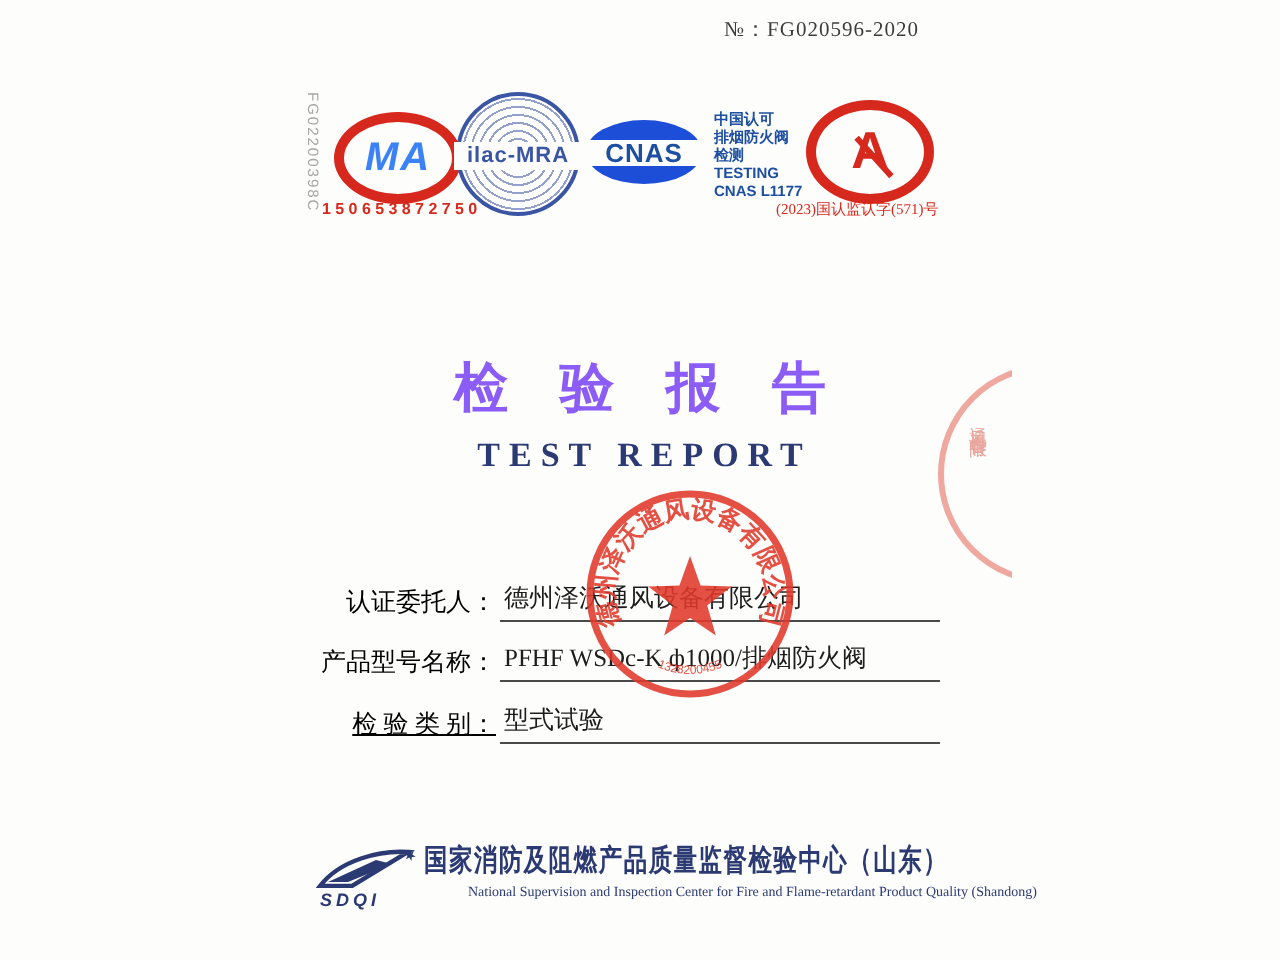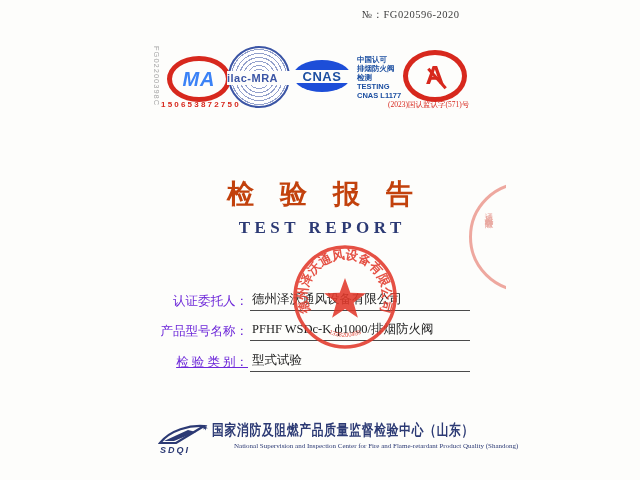--- a/index.html
+++ b/index.html
@@ -26,21 +26,21 @@
   .cma-text{font-family:"Liberation Sans",sans-serif;font-style:italic;font-weight:bold;
             font-size:20px;color:#3b82f6;letter-spacing:1px;line-height:1;}
   .cma-num{left:161px;top:100px;font-family:"Liberation Sans",sans-serif;font-weight:bold;
            font-size:8px;color:#d7281d;letter-spacing:2.2px;}
 
   
   .ilac{left:228px;top:46px;width:62px;height:62px;border-radius:50%;
         border:2px solid #3b55a5;box-sizing:border-box;
         background:repeating-radial-gradient(circle at 50% 50%, #ffffff 0 3px, rgba(59,85,165,.55) 3px 4px);}
   .ilac-band{position:absolute;left:-3px;right:-3px;top:23px;height:14px;background:#fdfdfb;
-             display:flex;align-items:center;}
+             display:flex;align-items:center;justify-content:center;}
   .ilac-text{font-family:"Liberation Sans",sans-serif;font-weight:bold;font-size:11px;
              color:#3b55a5;letter-spacing:.5px;}
 
   
   .cnas{left:293px;top:60px;width:58px;height:32px;background:#1d4ed8;border-radius:50%;}
   .cnas-band{position:absolute;left:-3px;right:-3px;top:10px;height:13px;background:#fdfdfb;
              display:flex;align-items:center;justify-content:center;}
   .cnas-text{font-family:"Liberation Sans",sans-serif;font-weight:bold;font-size:13px;
              color:#1c4fa1;letter-spacing:.5px;line-height:1;}
   .cnas-lines{left:357px;top:55px;color:#1c4fa1;font-family:"Liberation Sans",sans-serif;
@@ -50,33 +50,33 @@
   .cal{left:403px;top:50px;width:54px;height:42px;border:5px solid #d7281d;border-radius:50%;
        display:flex;align-items:center;justify-content:center;}
   .cal-text{font-family:"Liberation Sans",sans-serif;font-weight:bold;font-size:26px;
             color:#d7281d;line-height:1;transform:translateY(-1px);}
   .cal-slash{position:absolute;width:26px;height:3px;background:#d7281d;
              transform:rotate(48deg);left:16px;top:22px;}
   .cal-cap{left:388px;top:100px;font-size:7.5px;color:#d7281d;}
 
   
   .title-cn{left:0;right:0;top:176px;text-align:center;font-weight:bold;font-size:27px;
-            color:#c2410c;letter-spacing:26px;text-indent:26px;}
+            color:#8b5cf6;letter-spacing:26px;text-indent:26px;}
   .title-en{left:0;right:0;top:218px;text-align:center;font-weight:bold;font-size:17px;
             color:#2c3a74;letter-spacing:4.5px;text-indent:4.5px;}
 
   
   .partial-seal{left:462px;top:182px;width:44px;height:108px;overflow:hidden;opacity:.5;}
   .partial-seal-ring{width:110px;height:110px;border:3px solid #e05545;border-radius:50%;
                      margin-left:7px;box-sizing:border-box;}
   .partial-seal-text{left:482px;top:206px;writing-mode:vertical-rl;font-size:9px;
                      color:#d04030;opacity:.45;letter-spacing:1.5px;}
 
   
-  .row-label{width:98px;text-align:right;font-size:12.5px;color:#6d28d9;}
+  .row-label{width:98px;text-align:right;font-size:12.5px;color:#000000;}
   .row-value{left:250px;width:218px;font-size:12.5px;color:#1d1d1d;
              border-bottom:1px solid #4a4a4a;padding:0 0 2px 2px;white-space:nowrap;}
   .r1l{left:150px;top:293px;} .r1v{top:291px;}
   .r2l{left:150px;top:323px;} .r2v{top:321px;}
   .r3l{left:150px;top:354px;text-decoration:underline;} .r3v{top:352px;}
 
   
   .seal{left:291px;top:243px;opacity:.88;}
 
   

